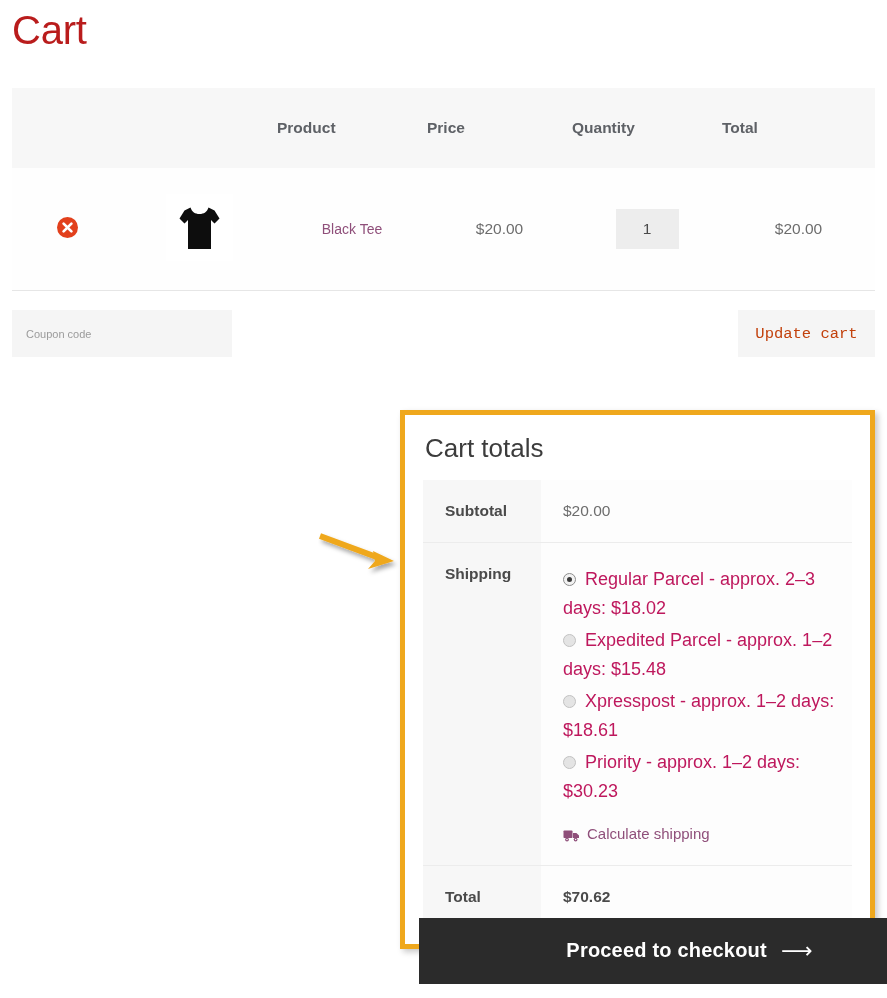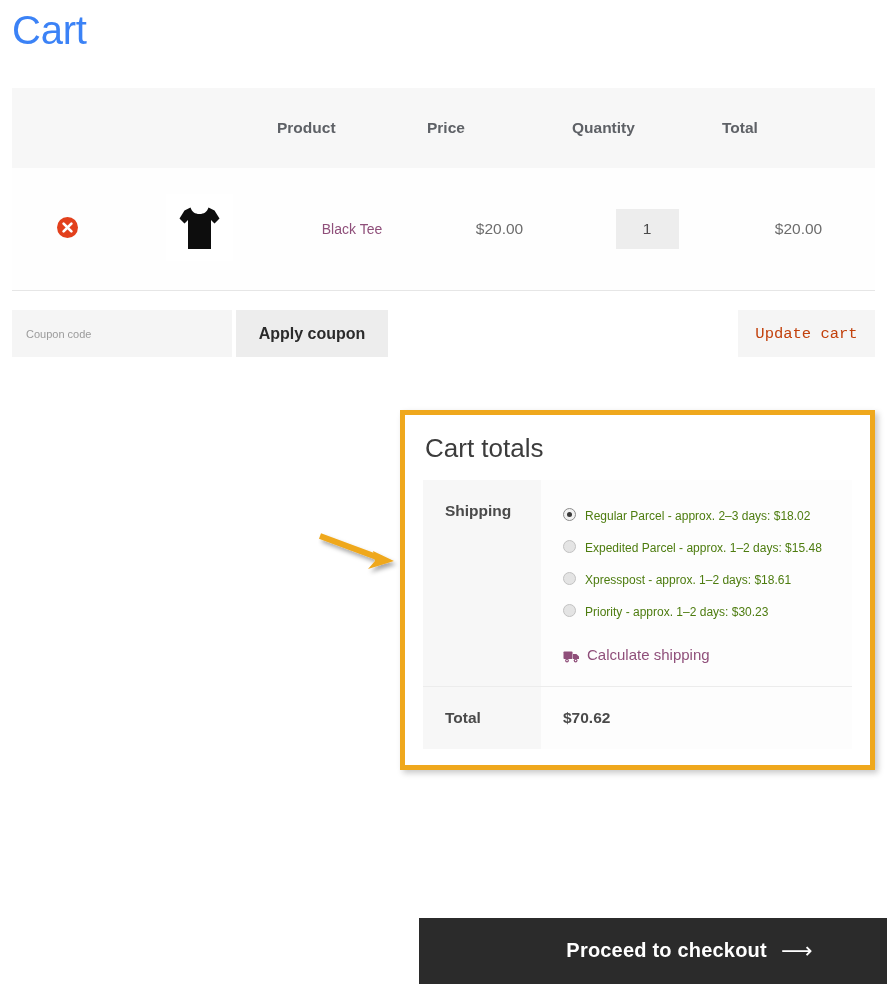--- a/index.html
+++ b/index.html
@@ -16,21 +16,21 @@
     overflow: hidden;
   }
 
   
   .page-title {
     position: absolute;
     left: 12px;
     top: 8px;
     font-size: 40px;
     font-weight: 300;
-    color: #3b82f6;
+    color: #b91c1c;
     letter-spacing: -0.2px;
     line-height: 1.1;
   }
 
   
   .cart-table {
     position: absolute;
     left: 12px;
     top: 88px;
     width: 863px;
@@ -211,23 +211,23 @@
     font-weight: 700;
     color: #4a4a4a;
   }
 
   .ship-list {
     list-style: none;
     margin: 0;
     padding: 0;
   }
   .ship-list li {
-    font-size: 12px;
+    font-size: 18px;
     line-height: 29px;
-    color: #4d7c0f;
+    color: #be185d;
     margin-bottom: 3px;
   }
   .radio {
     display: inline-block;
     width: 13px;
     height: 13px;
     border-radius: 50%;
     background: #e4e4e4;
     border: 1px solid #c2c2c2;
     vertical-align: -1px;
@@ -340,29 +340,32 @@
       <td>
         <input class="qty-input" type="text" value="1" style="">
       </td>
       <td>$20.00</td>
     </tr>
   </tbody>
 </table>
 
 <div class="actions-row">
   <input class="coupon-input" type="text" placeholder="Coupon code" style="">
-  <button class="apply-coupon-btn">Apply coupon</button>
   <button class="update-cart-btn">Update cart</button>
 </div>
 
 <div class="totals-wrap">
   <div class="totals-inner">
     <div class="totals-heading">Cart totals</div>
     <table class="totals-table">
       <tbody>
+        <tr class="row-subtotal">
+          <th>Subtotal</th>
+          <td>$20.00</td>
+        </tr>
         <tr class="row-shipping">
           <th>Shipping</th>
           <td>
             <ul class="ship-list">
               <li>
                 <span class="radio checked"></span><span>Regular Parcel - approx. 2–3 days: $18.02</span>
               </li>
               <li>
                 <span class="radio"></span><span>Expedited Parcel - approx. 1–2 days: $15.48</span>
               </li>

